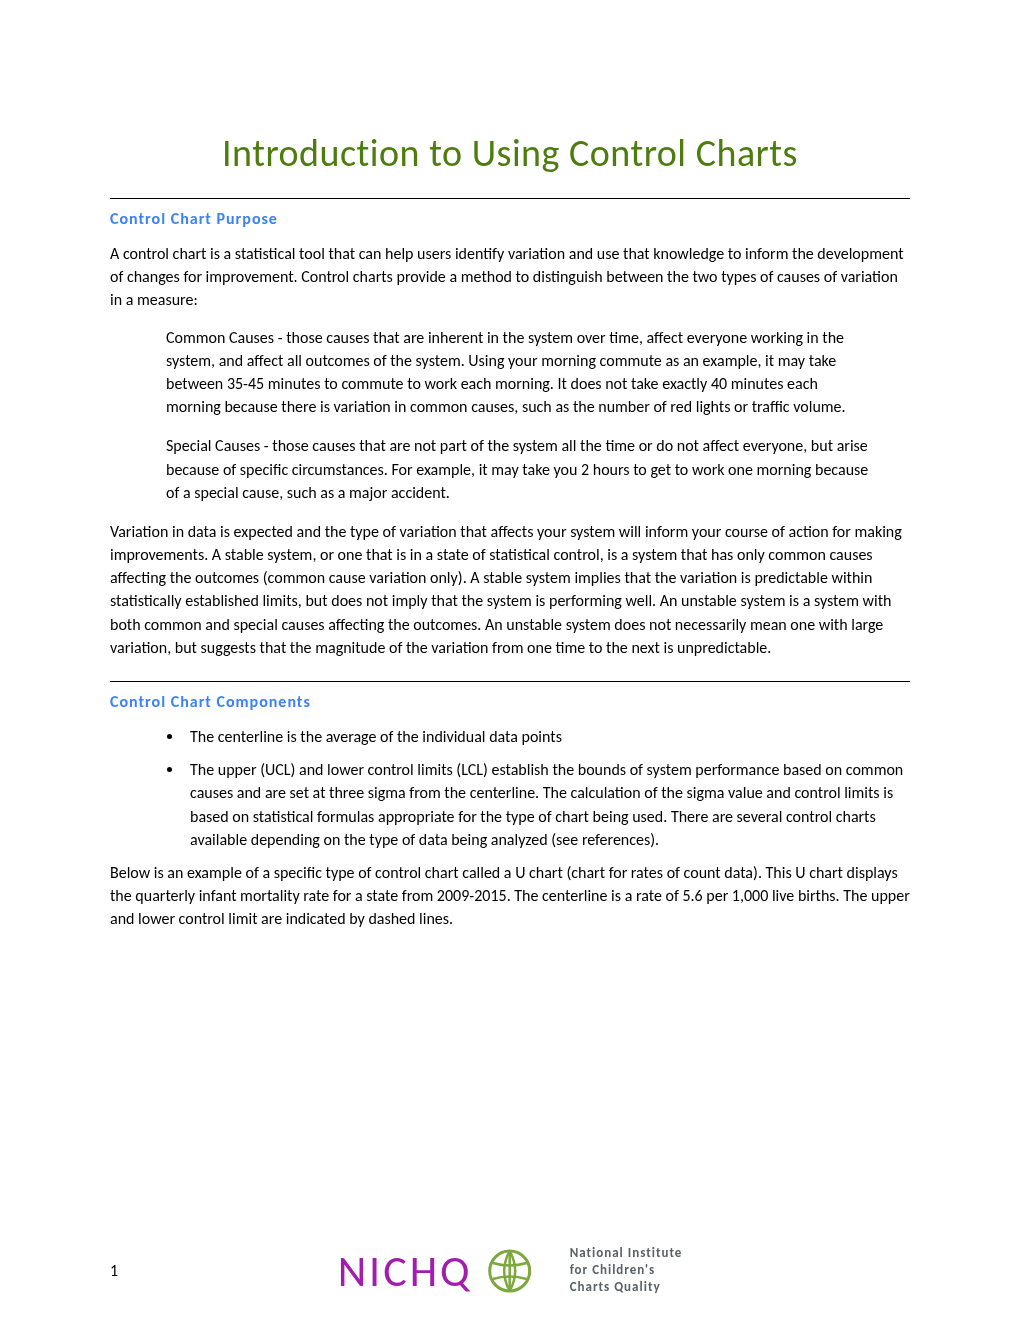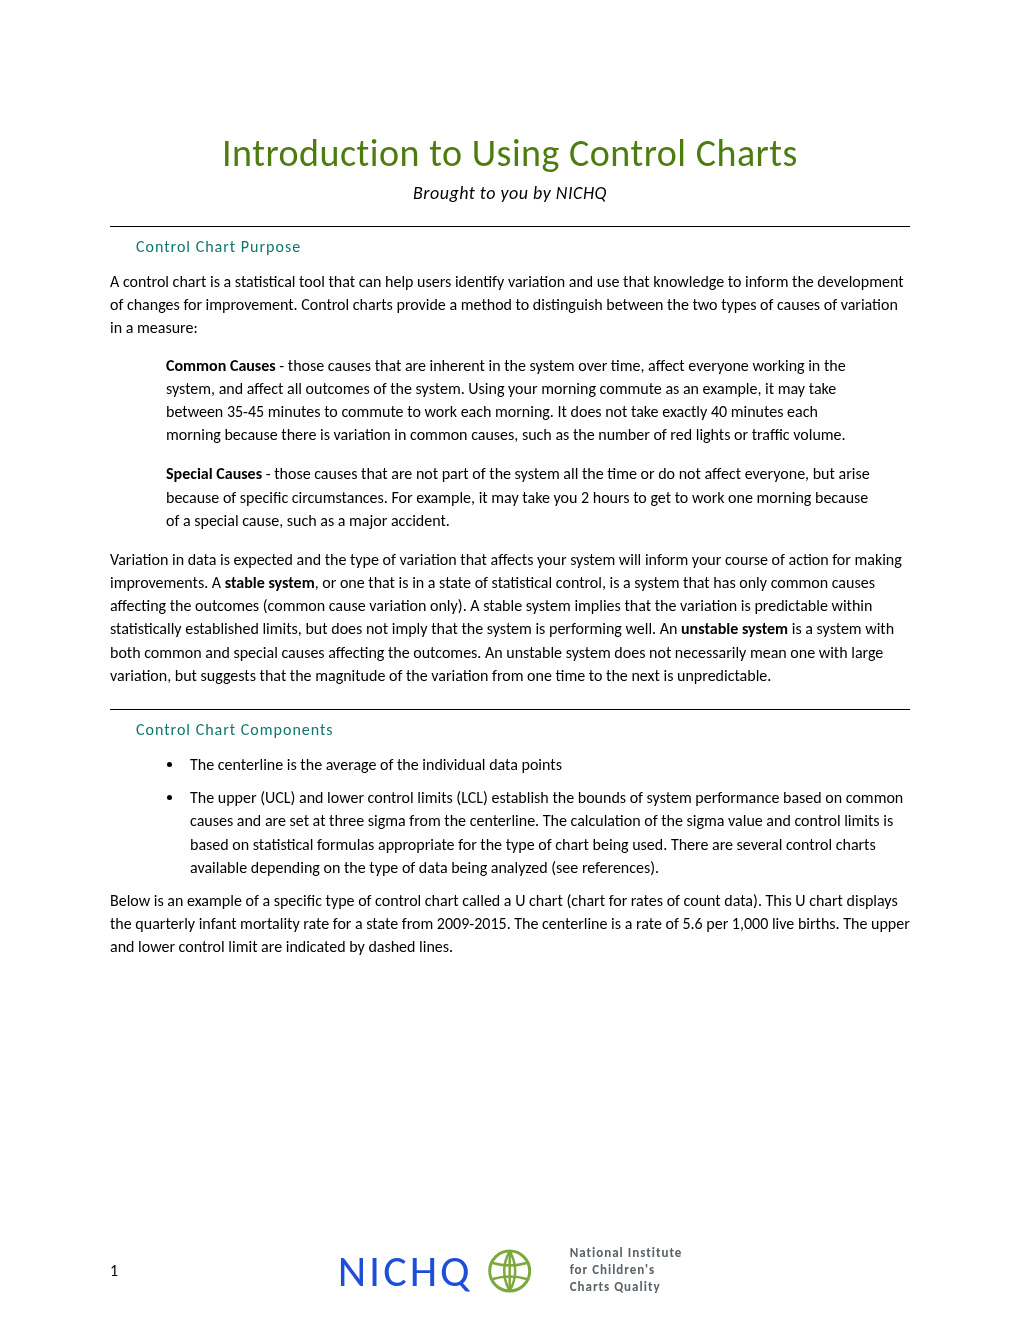--- a/index.html
+++ b/index.html
@@ -30,38 +30,37 @@
       color: #000;
     }
     .hr {
       border: none;
       border-top: 1px solid #000;
       margin-top: 22px;
       margin-bottom: 10px;
     }
     .section-heading {
       font-size: 16px;
-      color: #0f766e;
+      color: #3b82f6;
       letter-spacing: 1px;
       margin-bottom: 14px;
-      font-weight: 400;
-      margin-left: 26px;
+      font-weight: 700;
     }
     .body-text {
       font-size: 16px;
       line-height: 1.45;
       margin-bottom: 14px;
     }
     .indent-block {
       margin-left: 56px;
       margin-right: 40px;
       margin-bottom: 16px;
     }
     .indent-block .body-text { margin-bottom: 0; }
-    .bold { font-weight: 700; }
+    .bold { font-weight: 400; }
     ul.bullets {
       margin-left: 50px;
       padding-left: 24px;
       margin-bottom: 2px;
     }
     ul.bullets li {
       font-size: 16px;
       line-height: 1.45;
       margin-bottom: 10px;
       padding-left: 6px;
@@ -82,21 +81,21 @@
       position: absolute;
       left: 50%;
       transform: translateX(-50%);
       display: flex;
       align-items: center;
       gap: 14px;
     }
     .logo-text {
       font-size: 44px;
       font-weight: 400;
-      color: #1d4ed8;
+      color: #a21caf;
       letter-spacing: 3px;
       font-family: Calibri, Arial, sans-serif;
     }
     .logo-icon {
       width: 46px;
       height: 46px;
     }
     .logo-caption {
       font-size: 13px;
       font-weight: 700;
@@ -104,21 +103,20 @@
       letter-spacing: 1px;
       line-height: 1.3;
       margin-left: 23px;
     }
   </style>
 </head>
 <body>
 
 <div class="page">
   <h1 class="title">Introduction to Using Control Charts</h1>
-  <div class="subtitle">Brought to you by NICHQ</div>
   <hr class="hr">
 
   <div class="section-heading">Control Chart Purpose</div>
 
   <p class="body-text">A control chart is a statistical tool that can help users identify variation and use that knowledge to inform the development of changes for improvement. Control charts provide a method to distinguish between the two types of causes of variation in a measure:</p>
 
   <div class="indent-block">
     <p class="body-text"><span class="bold">Common Causes</span><span> - those causes that are inherent in the system over time, affect everyone working in the system, and affect all outcomes of the system. Using your morning commute as an example, it may take between 35-45 minutes to commute to work each morning. It does not take exactly 40 minutes each morning because there is variation in common causes, such as the number of red lights or traffic volume.</span></p>
   </div>
 

